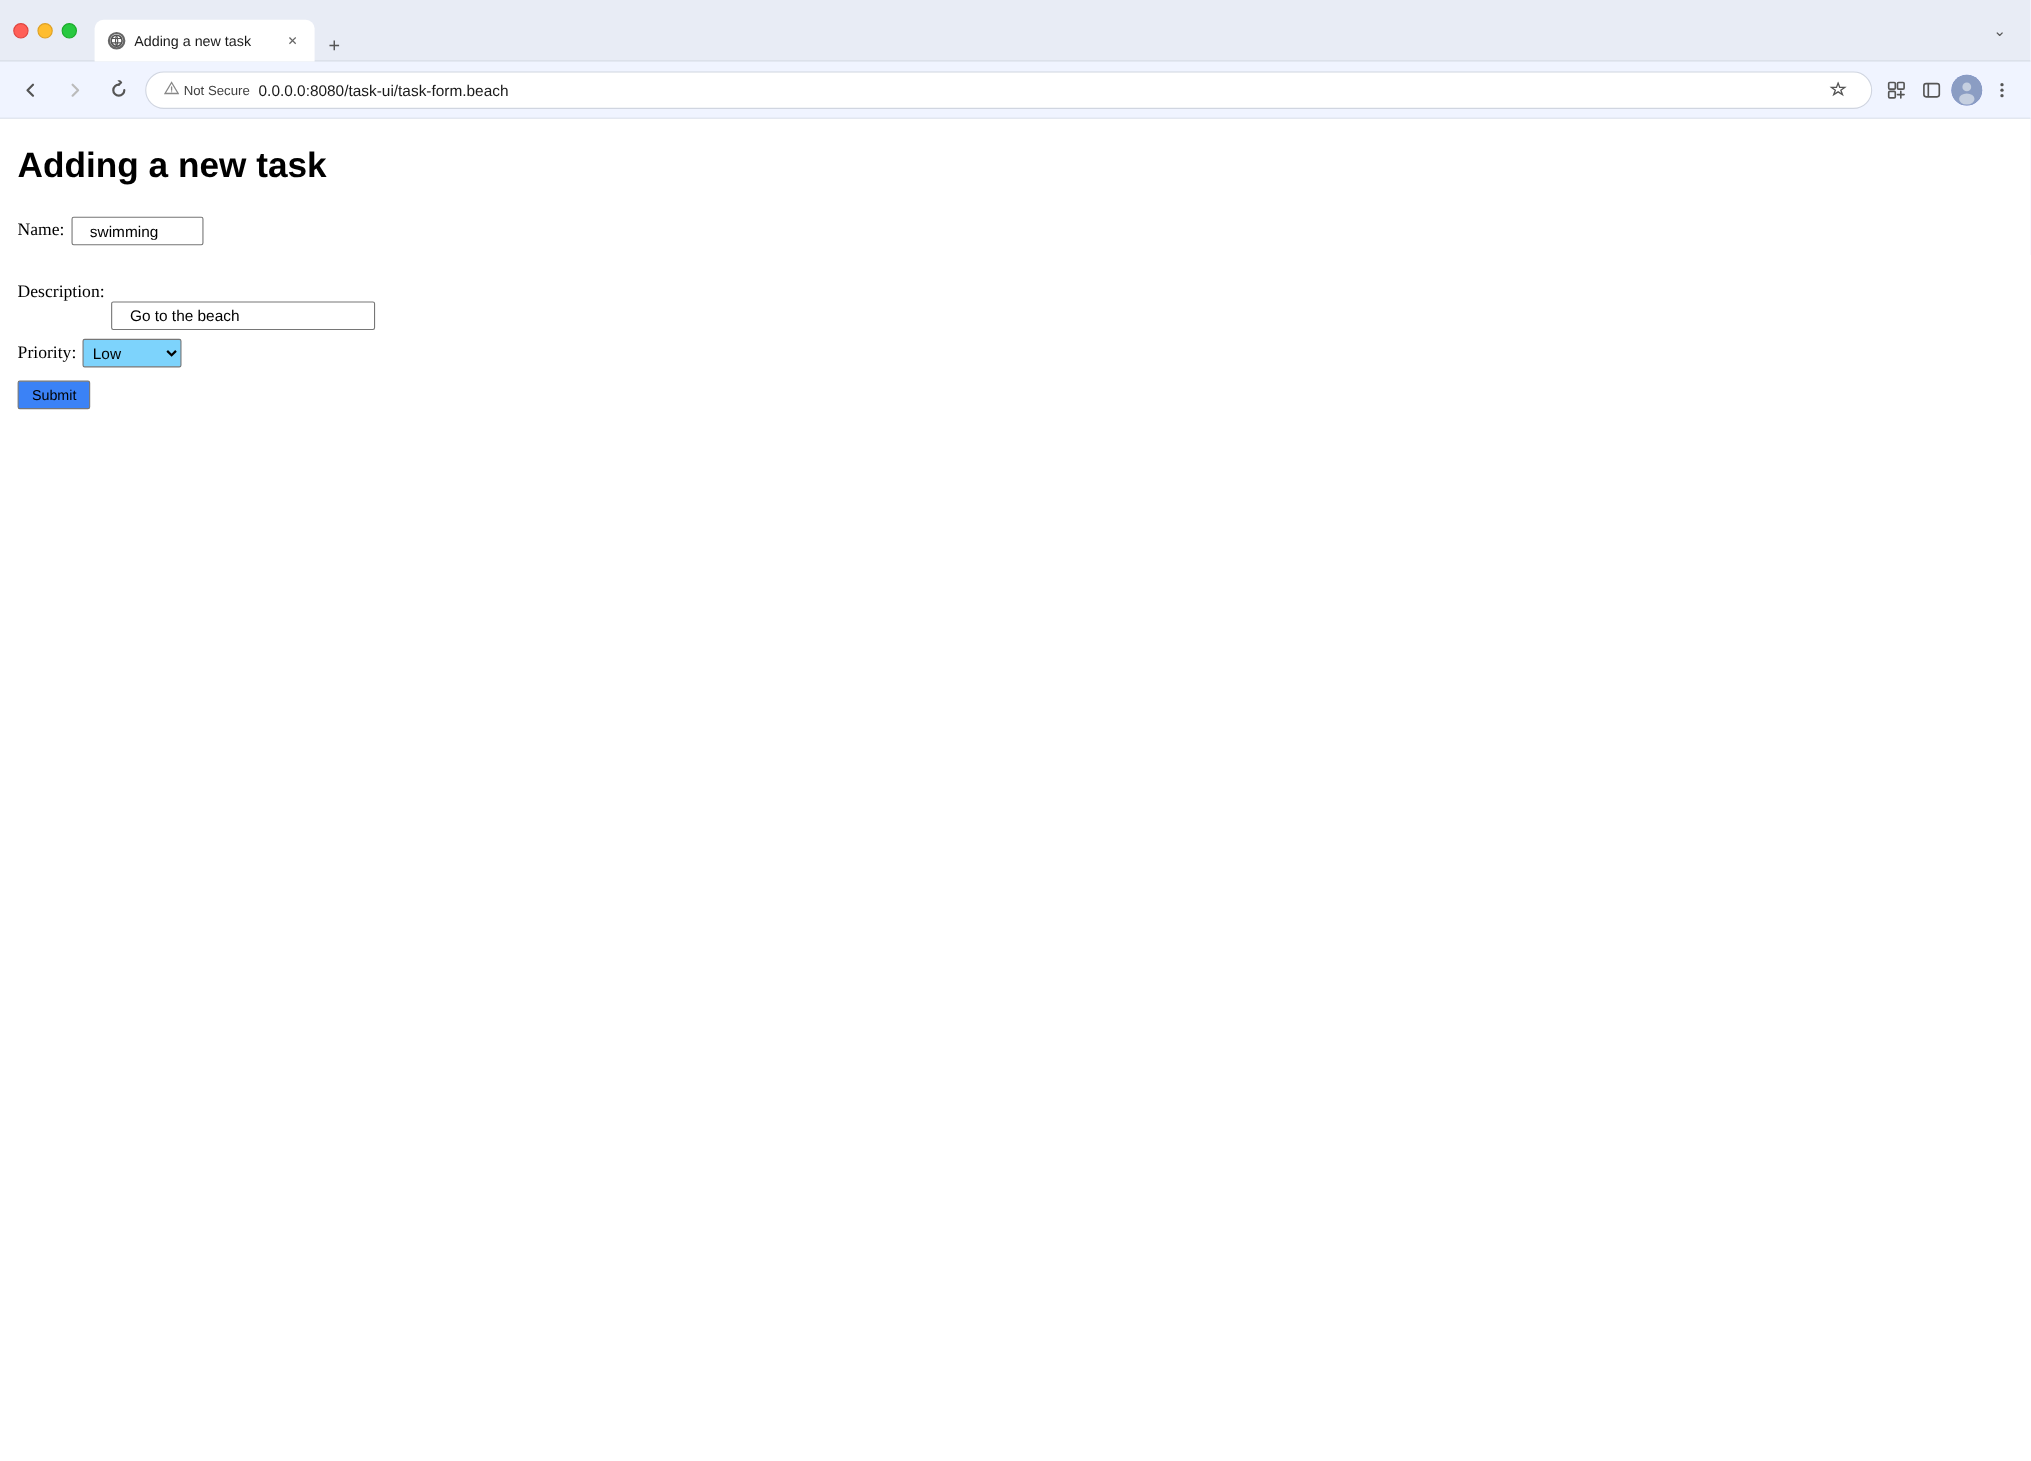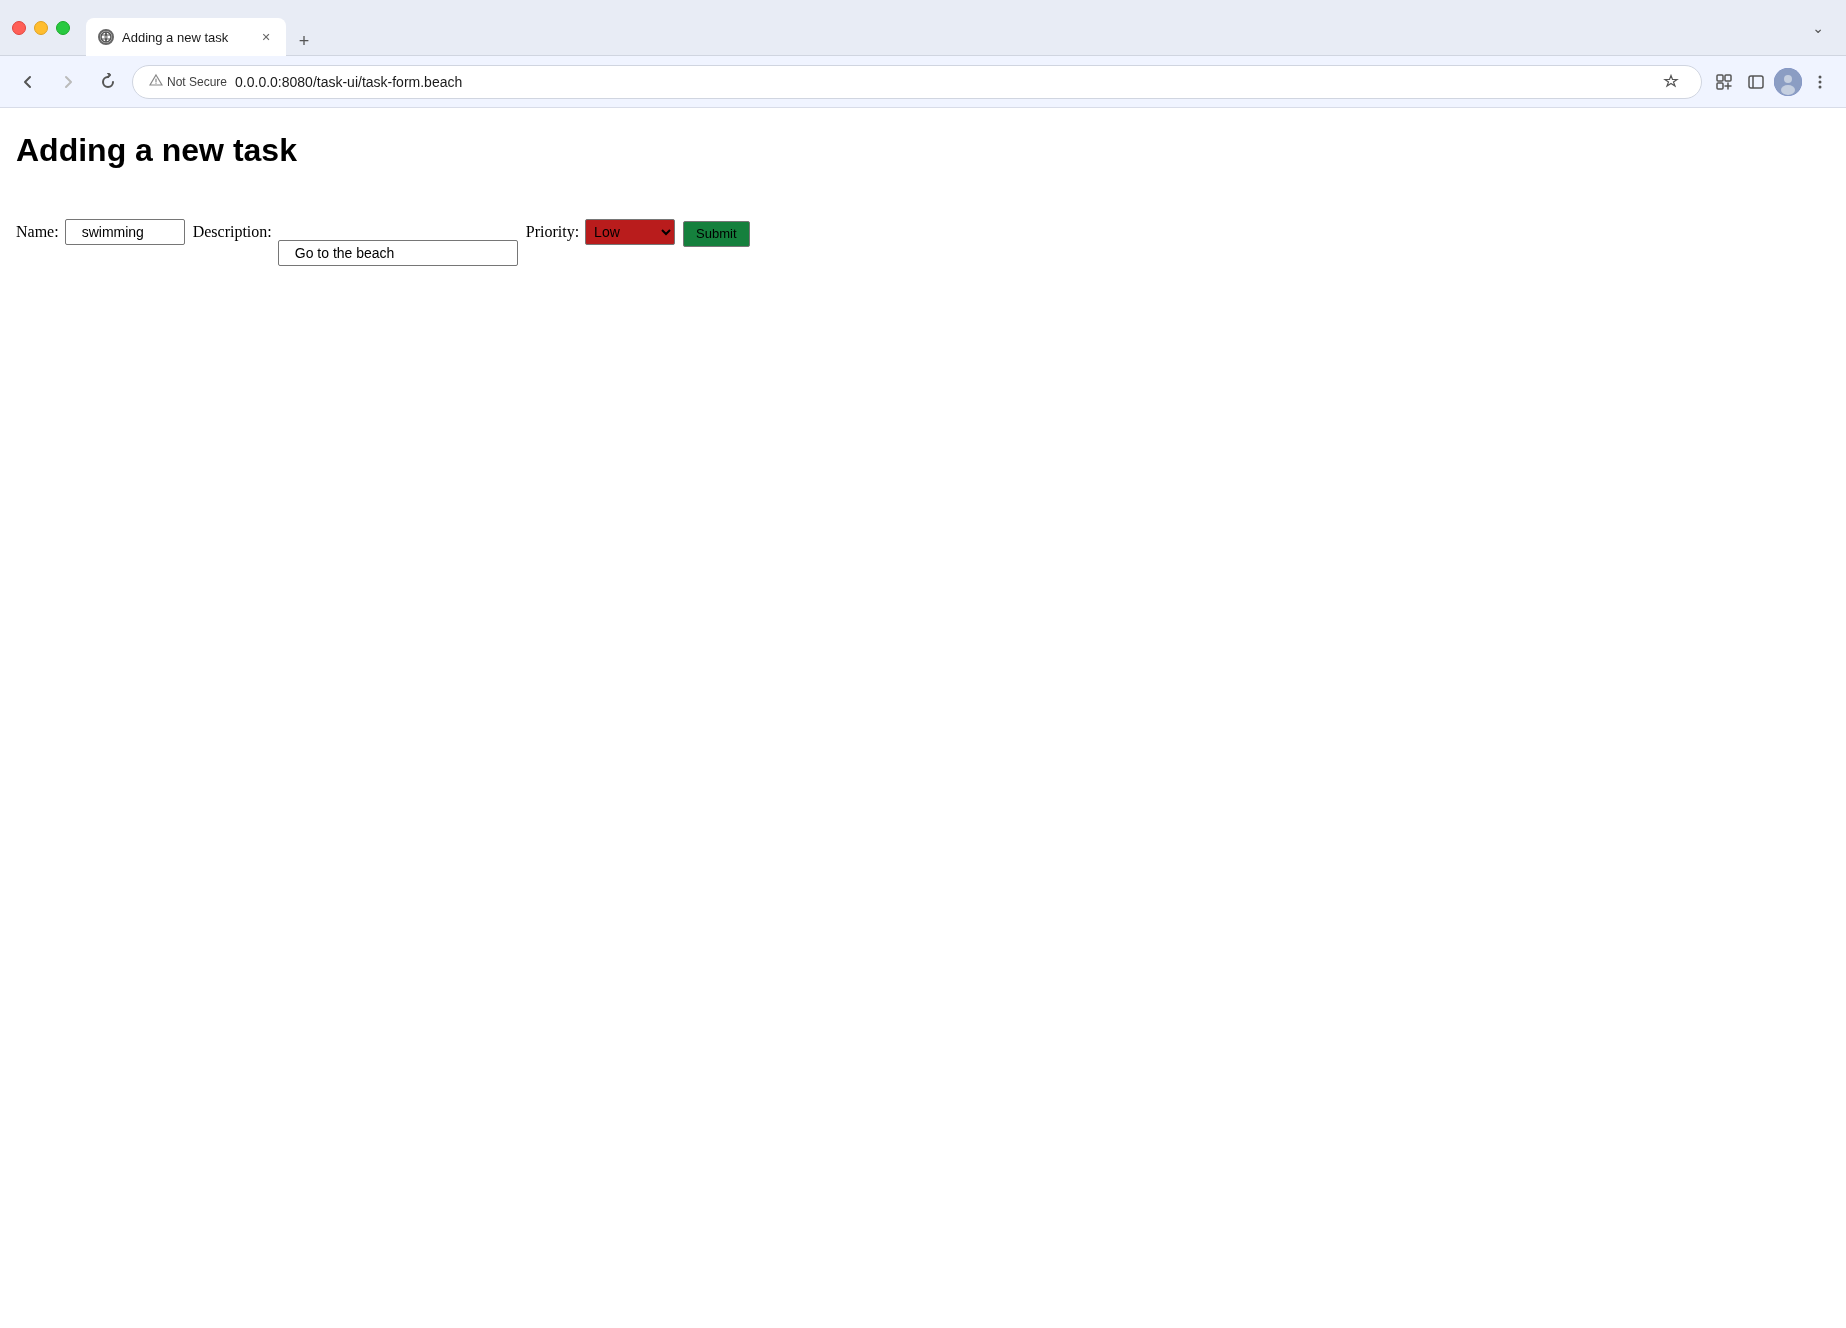--- a/index.html
+++ b/index.html
@@ -237,20 +237,21 @@
     .page-heading {
       font-size: 32px;
       font-weight: 800;
       color: #000000;
       margin-bottom: 28px;
       font-family: -apple-system, BlinkMacSystemFont, 'Arial Black', sans-serif;
     }
 
     .form-container {
       display: flex;
+      flex-direction: column;
       gap: 8px;
     }
 
     .form-row {
       display: flex;
       align-items: center;
       gap: 6px;
     }
 
     .form-label {
@@ -280,30 +281,30 @@
       margin-top: 43px;
     }
 
     .priority-select {
       font-size: 14px;
       color: #000000;
       border: 1px solid #767676;
       border-radius: 2px;
       padding: 2px 4px;
       height: 26px;
-      background: #b91c1c;
+      background: #7dd3fc;
       cursor: pointer;
       font-family: -apple-system, BlinkMacSystemFont, sans-serif;
       min-width: 90px;
     }
 
     .submit-btn {
       font-size: 13px;
       color: #000000;
-      background: #15803d;
+      background: #3b82f6;
       border: 1px solid #767676;
       border-radius: 2px;
       padding: 2px 12px;
       height: 26px;
       cursor: pointer;
       font-family: -apple-system, BlinkMacSystemFont, sans-serif;
       width: fit-content;
       margin-top: 4px;
     }
   </style>

